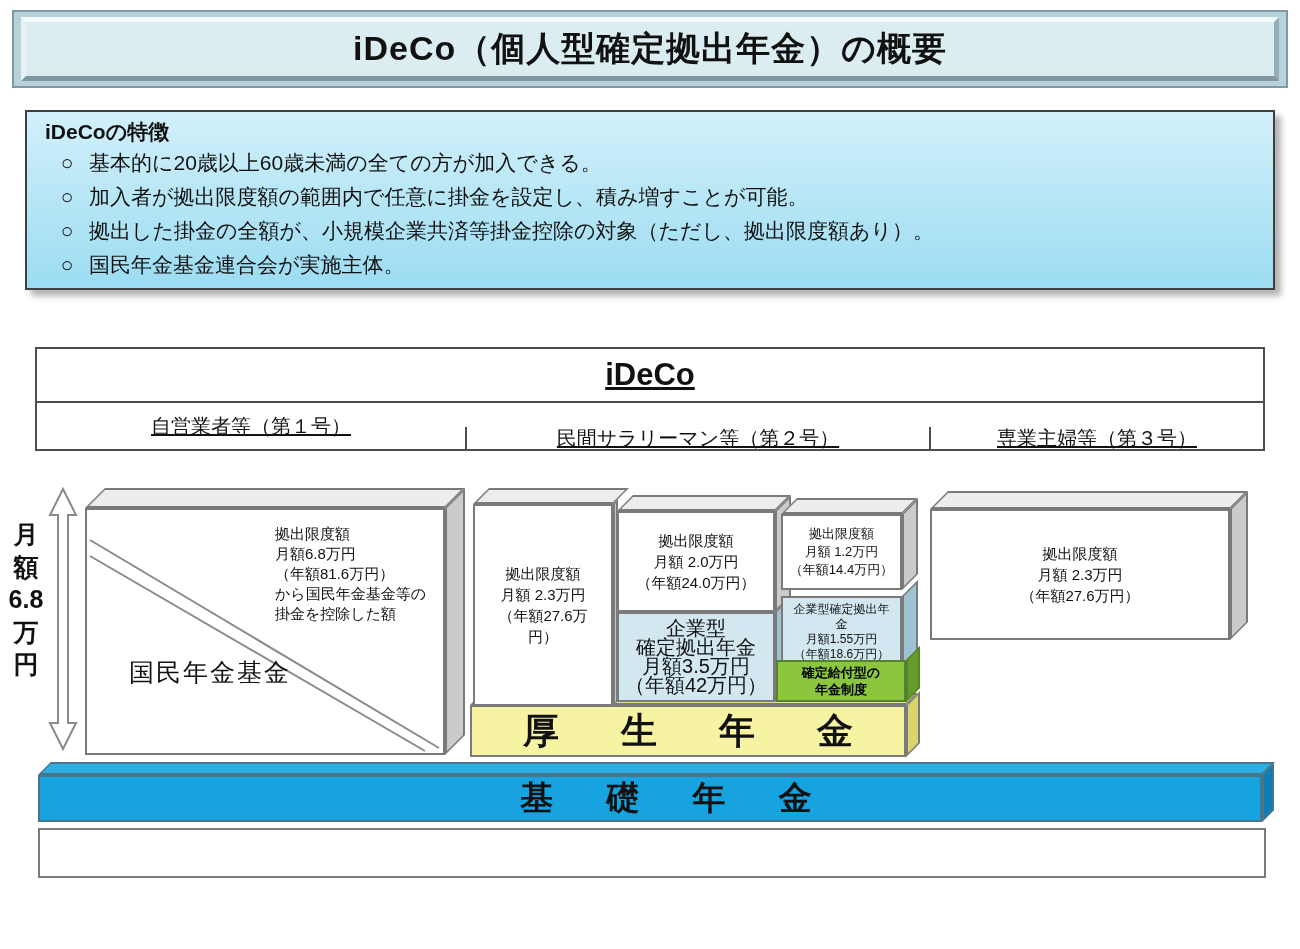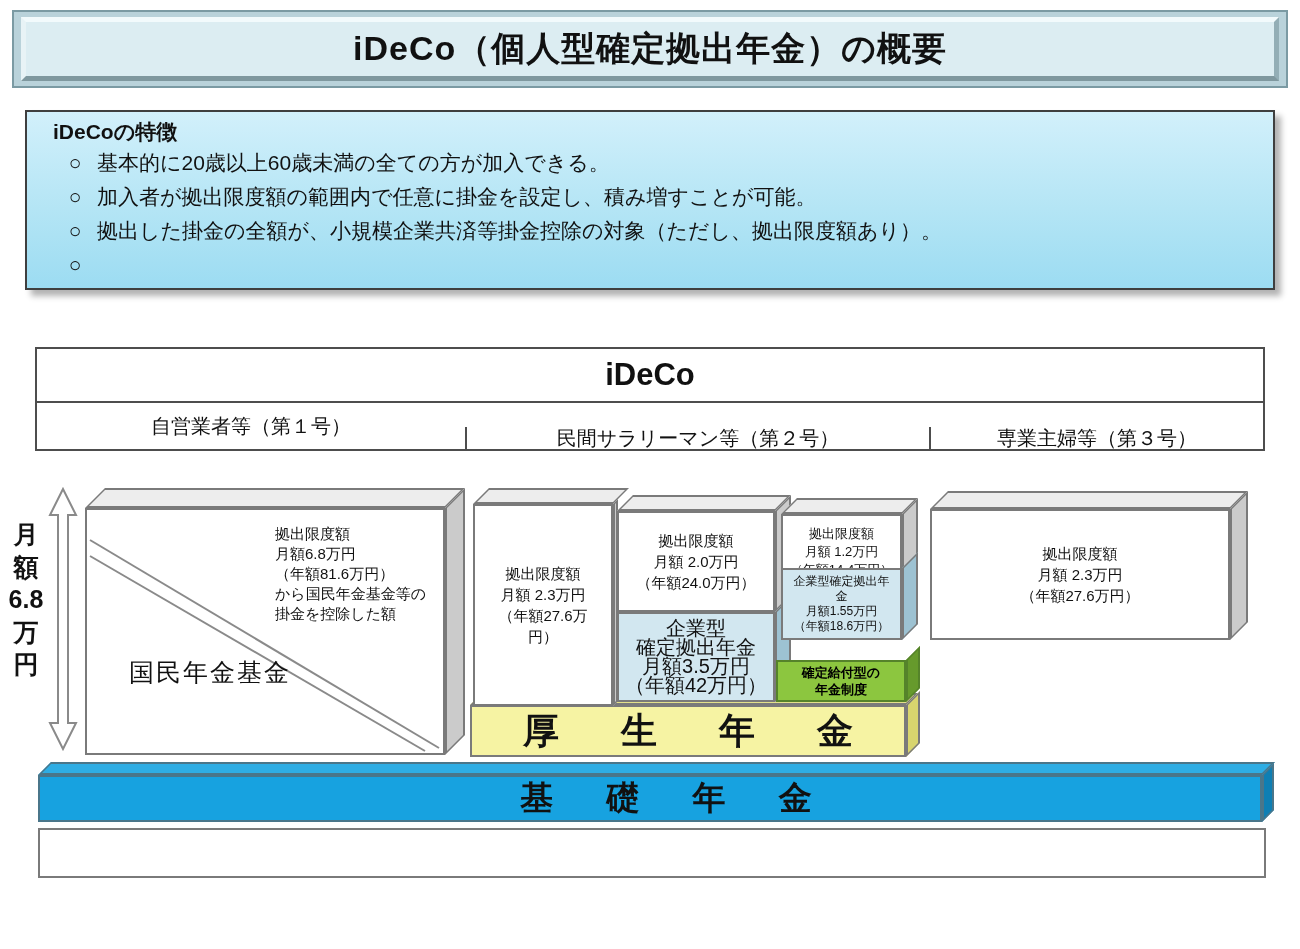--- a/index.html
+++ b/index.html
@@ -11,32 +11,32 @@
     box-sizing:border-box;border:2px solid #7b9aa3;background:#b9d2da;padding:5px 7px;}
   .title-inner{box-sizing:border-box;width:100%;height:100%;
     border:5px solid;border-color:#f2fafc #93aeb6 #7f989f #e8f3f6;
     background:#dcedf2;display:flex;align-items:center;justify-content:center;
     font-size:34px;font-weight:bold;letter-spacing:1px;}
 
   
   .features{position:absolute;left:25px;top:110px;width:1250px;height:180px;
     box-sizing:border-box;border:2px solid #3f3f3f;
     background:linear-gradient(180deg,#d2f0fb 0%,#b4e5f5 55%,#9cdcf2 100%);
-    box-shadow:6px 6px 6px rgba(0,0,0,.3);padding:6px 26px;}
+    box-shadow:6px 6px 6px rgba(0,0,0,.3);padding:6px 18px;}
   .features h2{margin:0;font-size:21px;font-weight:bold;}
   .feature-row{display:flex;align-items:flex-start;font-size:21px;line-height:34px;}
   .feature-row .marker{width:44px;text-align:center;flex:0 0 44px;}
 
   
   .section-heading{position:absolute;left:25px;top:296px;font-size:33px;
     font-weight:bold;letter-spacing:1px;}
 
   
   .ideco-table{position:absolute;left:35px;top:347px;width:1230px;
-    box-sizing:border-box;border:2px solid #4d4d4d;background:#fff;}
+    box-sizing:border-box;border:2px solid #4d4d4d;background:#fff;text-decoration:underline;}
   .ideco-table .thead{height:52px;display:flex;align-items:center;justify-content:center;
     font-size:31px;font-weight:bold;border-bottom:2px solid #4d4d4d;}
   .ideco-table .trow{display:flex;height:46px;}
   .ideco-table .tcell{display:flex;align-items:center;justify-content:center;
     font-size:20px;box-sizing:border-box;}
   .tcell + .tcell{border-left:2px solid #4d4d4d;margin-top:24px;}
 
   
   .box{position:absolute;}
   .face{position:absolute;inset:0;background:#fff;border:2px solid #7a7a7a;
@@ -93,20 +93,21 @@
     <div class="feature-row">
       <span class="marker">○</span>
       <span>加入者が拠出限度額の範囲内で任意に掛金を設定し、積み増すことが可能。</span>
     </div>
     <div class="feature-row">
       <span class="marker">○</span>
       <span>拠出した掛金の全額が、小規模企業共済等掛金控除の対象（ただし、拠出限度額あり）。</span>
     </div>
     <div class="feature-row">
       <span class="marker">○</span>
+      <span>国民年金基金連合会が実施主体。</span>
     </div>
   </div>
 
 
   <div class="ideco-table">
     <div class="thead">iDeCo</div>
     <div class="trow">
       <div class="tcell" style="width:428px;">自営業者等（第１号）</div>
       <div class="tcell" style="width:464px;">民間サラリーマン等（第２号）</div>
       <div class="tcell" style="width:334px;">専業主婦等（第３号）</div>
@@ -193,21 +194,21 @@
   <div class="box" style="left:781px;top:514px;width:121px;height:76px;">
     <div class="top3d" style="top:-16px;height:16px;"></div>
     <div class="side3d" style="right:-16px;width:16px;"></div>
     <div class="face">
         <span class="bt" style="font-size:13px;line-height:18px;">拠出限度額
 月額 1.2万円
 （年額14.4万円）</span>
       </div>
   </div>
 
-  <div class="box" style="left:781px;top:568px;width:121px;height:72px;">
+  <div class="box" style="left:781px;top:596px;width:121px;height:72px;">
     <div class="side3d blue" style="right:-16px;width:16px;"></div>
     <div class="face blue">
         <span class="bt" style="font-size:12px;line-height:15px;">企業型確定拠出年
 金
 月額1.55万円
 （年額18.6万円）</span>
       </div>
   </div>
 
   <div class="box" style="left:776px;top:660px;width:130px;height:42px;">

